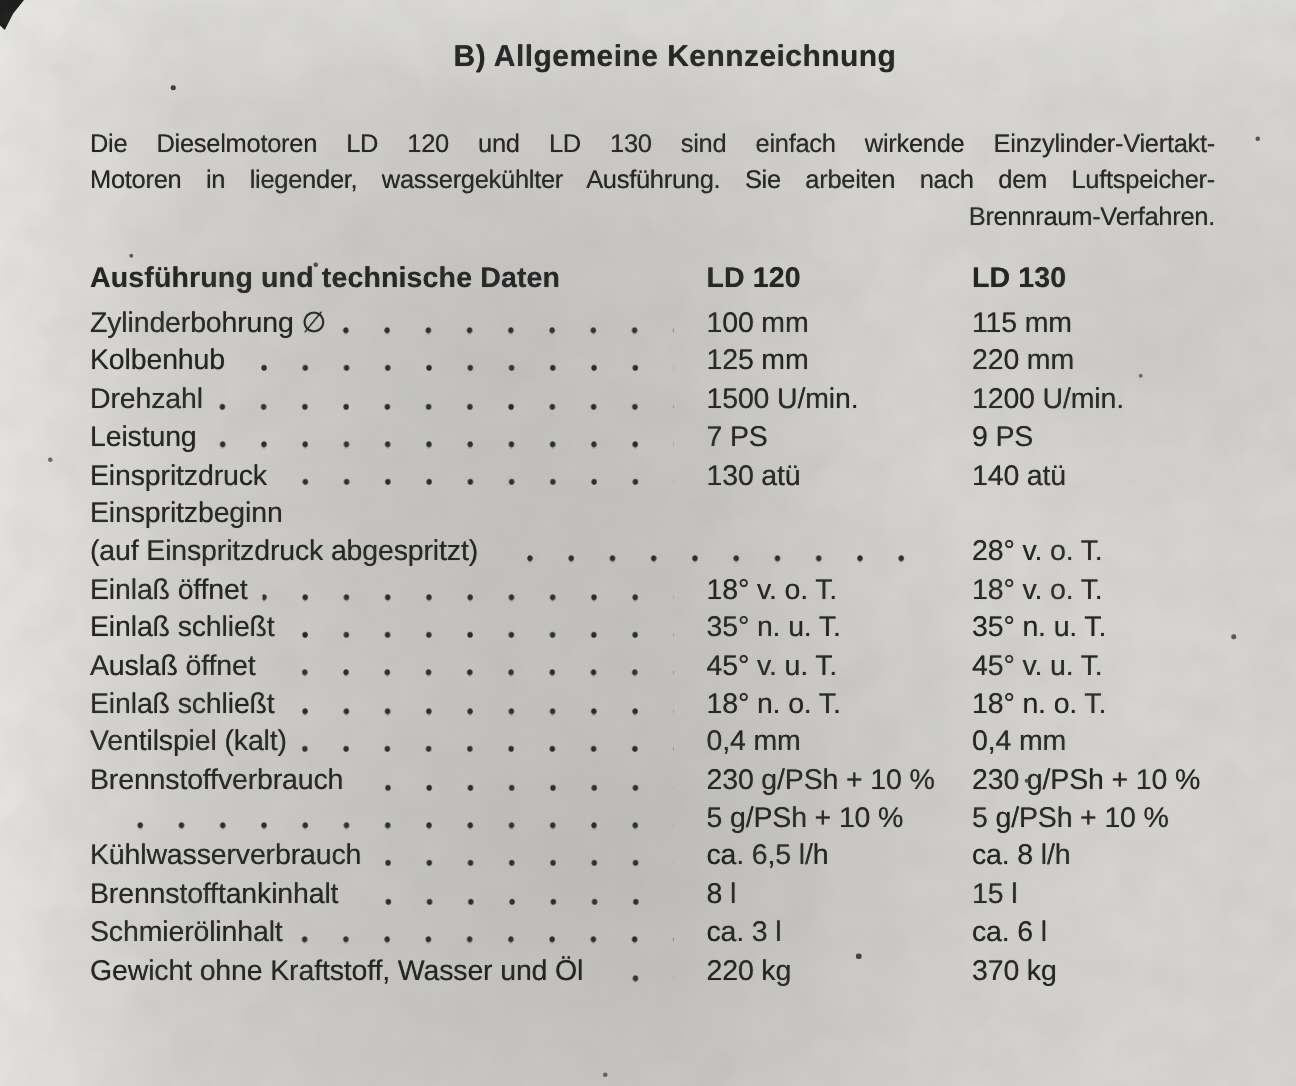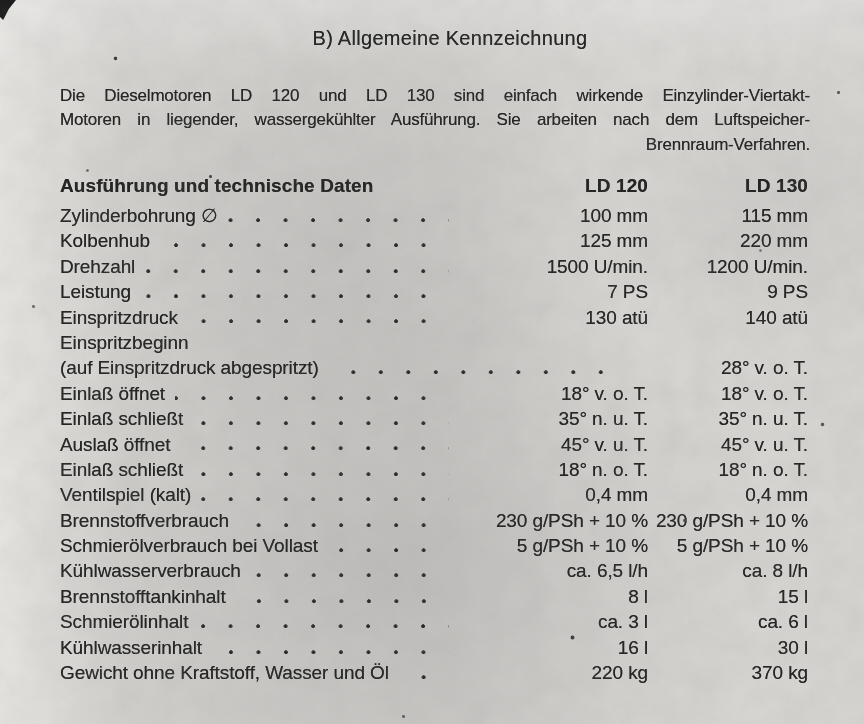--- a/index.html
+++ b/index.html
@@ -10,33 +10,33 @@
     background:
       linear-gradient(180deg, rgba(255,255,255,0.20), rgba(255,255,255,0) 70px),
       radial-gradient(ellipse 260px 200px at 88% 30%, rgba(120,120,120,0.10), rgba(0,0,0,0) 70%),
       radial-gradient(ellipse 420px 330px at 38% 34%, rgba(110,110,110,0.15), rgba(0,0,0,0) 72%),
       radial-gradient(ellipse 520px 420px at 45% 78%, rgba(100,100,100,0.18), rgba(0,0,0,0) 75%),
       linear-gradient(90deg,#e4e3e0 0,#dddcd9 5%,#d3d2cf 14%,#cfcecb 52%,#d6d5d2 72%,#d4d3d0 100%);
   }
   .page *{text-shadow:0 0 0.5px rgba(30,30,30,0.65);}
   .heading{
     position:absolute; top:27px; left:0; width:100%; padding-left:36px; box-sizing:border-box;
-    text-align:center; font-size:20px; font-weight:400; letter-spacing:0.3px;
+    text-align:center; font-size:20px; font-weight:700; letter-spacing:0.3px;
   }
   .intro{
     position:absolute; top:84px; left:60px; width:750px;
     font-size:17px; line-height:24.3px; letter-spacing:-0.2px;
   }
   .intro .jline{text-align:justify; text-align-last:justify;}
   .intro .lline{text-align:right;}
   .spec-table{
     position:absolute; top:173px; left:60px; width:748px;
     font-size:19px; letter-spacing:-0.1px;
   }
-  .trow{display:flex; align-items:baseline; height:25.4px; line-height:25.4px; white-space:nowrap;text-align:right;}
+  .trow{display:flex; align-items:baseline; height:25.4px; line-height:25.4px; white-space:nowrap;}
   .trow.thead{font-weight:700; margin-bottom:4.6px; letter-spacing:0.1px;}
   .lbl{flex:0 0 auto;}
   .leader{
     flex:1 1 auto; align-self:stretch; margin:0 22px 0 10px;
     background-image:radial-gradient(circle at 2px 2px, #2a2a2a 1.5px, rgba(0,0,0,0) 2.1px);
     background-size:27.5px 4.5px; background-repeat:repeat-x;
     background-position:right 0 bottom 6px;
   }
   .thead .leader, .no-dots .leader{background:none;}
   .c1{flex:0 0 177px;}
@@ -161,21 +161,20 @@
     </div>
 
     <div class="trow">
       <span class="lbl">Brennstoffverbrauch</span>
       <span class="leader"></span>
       <span class="c1">230 g/PSh + 10 %</span>
       <span class="c2">230 g/PSh + 10 %</span>
     </div>
 
     <div class="trow">
-      <span class="lbl">Schmierölverbrauch bei Vollast</span>
       <span class="leader"></span>
       <span class="c1">5 g/PSh + 10 %</span>
       <span class="c2">5 g/PSh + 10 %</span>
     </div>
 
     <div class="trow">
       <span class="lbl">Kühlwasserverbrauch</span>
       <span class="leader"></span>
       <span class="c1">ca. 6,5 l/h</span>
       <span class="c2">ca. 8 l/h</span>
@@ -188,26 +187,20 @@
       <span class="c2">15 l</span>
     </div>
 
     <div class="trow">
       <span class="lbl">Schmierölinhalt</span>
       <span class="leader"></span>
       <span class="c1">ca. 3 l</span>
       <span class="c2">ca. 6 l</span>
     </div>
 
-    <div class="trow">
-      <span class="lbl">Kühlwasserinhalt</span>
-      <span class="leader"></span>
-      <span class="c1">16 l</span>
-      <span class="c2">30 l</span>
-    </div>
 
     <div class="trow">
       <span class="lbl">Gewicht ohne Kraftstoff, Wasser und Öl</span>
       <span class="leader"></span>
       <span class="c1">220 kg</span>
       <span class="c2">370 kg</span>
     </div>
   </div>
   </div>
 

